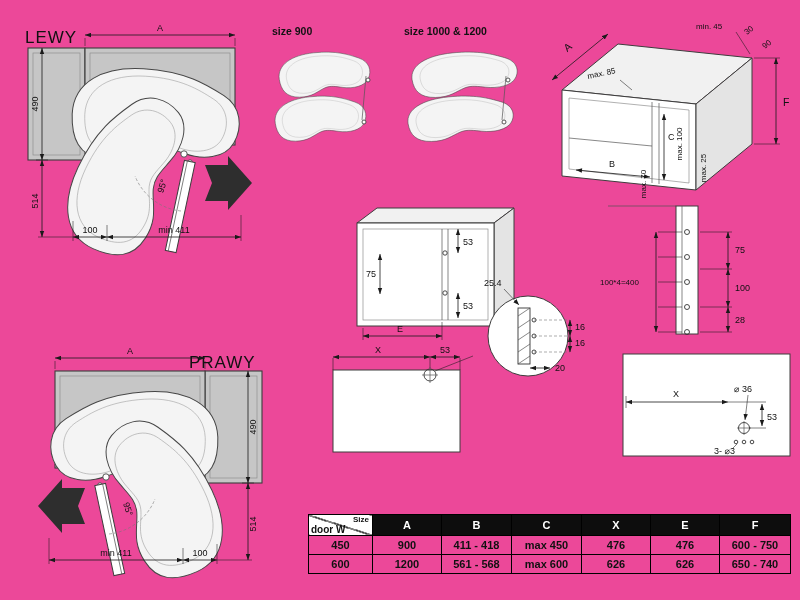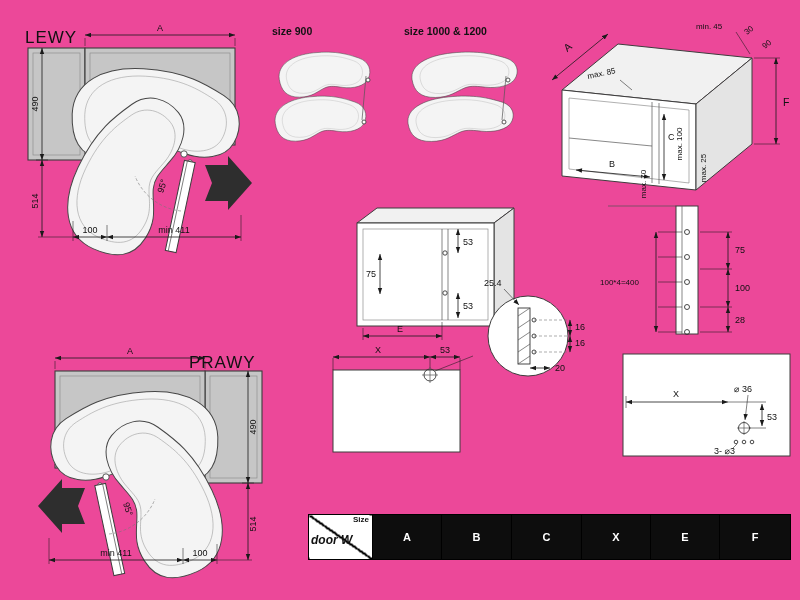--- a/index.html
+++ b/index.html
@@ -24,27 +24,27 @@
   .ext{stroke:#1a1a1a;stroke-width:0.55;fill:none;}
   .thin{stroke:#555;stroke-width:0.7;fill:none;}
   .dash{stroke:#777;stroke-width:0.6;stroke-dasharray:3 2;fill:none;}
   .face1{fill:#f1f1f1;stroke:#3d3d3d;stroke-width:1;}
   .face2{fill:#ffffff;stroke:#3d3d3d;stroke-width:1;}
   .face3{fill:#e4e4e4;stroke:#3d3d3d;stroke-width:1;}
   .hole{fill:none;stroke:#333;stroke-width:0.9;}
   
   .tablewrap table{border-collapse:collapse;width:100%;table-layout:fixed;}
   .tablewrap td{border:1.4px solid #000;text-align:center;font-size:11px;
-                font-weight:bold;height:18px;padding:12px;color:#111;}
+                font-weight:bold;height:18px;padding:0;color:#111;}
   .tablewrap tr.hd td{height:20px;}
   .hdr{background:#0d0d0d;color:#fff !important;font-size:12px;}
   .corner{position:relative;
     background:linear-gradient(to bottom left,#fff 48.5%,#000 48.5%,#000 51.5%,#fff 51.5%);}
   .cz{position:absolute;top:0;right:3px;font-size:8px;font-weight:bold;}
-  .cd{position:absolute;bottom:12px;left:2px;font-size:12px;font-weight:bold;font-style:italic;}
+  .cd{position:absolute;bottom:0;left:2px;font-size:10px;font-weight:bold;}
 </style>
 </head>
 <body>
 
 <div id="sheet">
 
   <svg class="abs" style="left:15px;top:15px" width="250" height="250" viewBox="0 0 250 250">
     <defs>
       <marker id="ae" markerWidth="7" markerHeight="6" refX="6" refY="2.5" orient="auto" markerUnits="userSpaceOnUse">
         <path d="M0,0.3 L6,2.5 L0,4.7 Z" fill="#1a1a1a"></path>
@@ -339,17 +339,35 @@
           <span class="cz">Size</span>
           <span class="cd">door W</span>
         </td>
         <td class="hdr">A</td>
         <td class="hdr">B</td>
         <td class="hdr">C</td>
         <td class="hdr">X</td>
         <td class="hdr">E</td>
         <td class="hdr">F</td>
       </tr>
+      <tr>
+        <td>450</td>
+        <td>900</td>
+        <td>411 - 418</td>
+        <td>max 450</td>
+        <td>476</td>
+        <td>476</td>
+        <td>600 - 750</td>
+      </tr>
+      <tr>
+        <td>600</td>
+        <td>1200</td>
+        <td>561 - 568</td>
+        <td>max 600</td>
+        <td>626</td>
+        <td>626</td>
+        <td>650 - 740</td>
+      </tr>
     </tbody>
       </table>
   </div>
 
 </div>
 
 </body></html>

